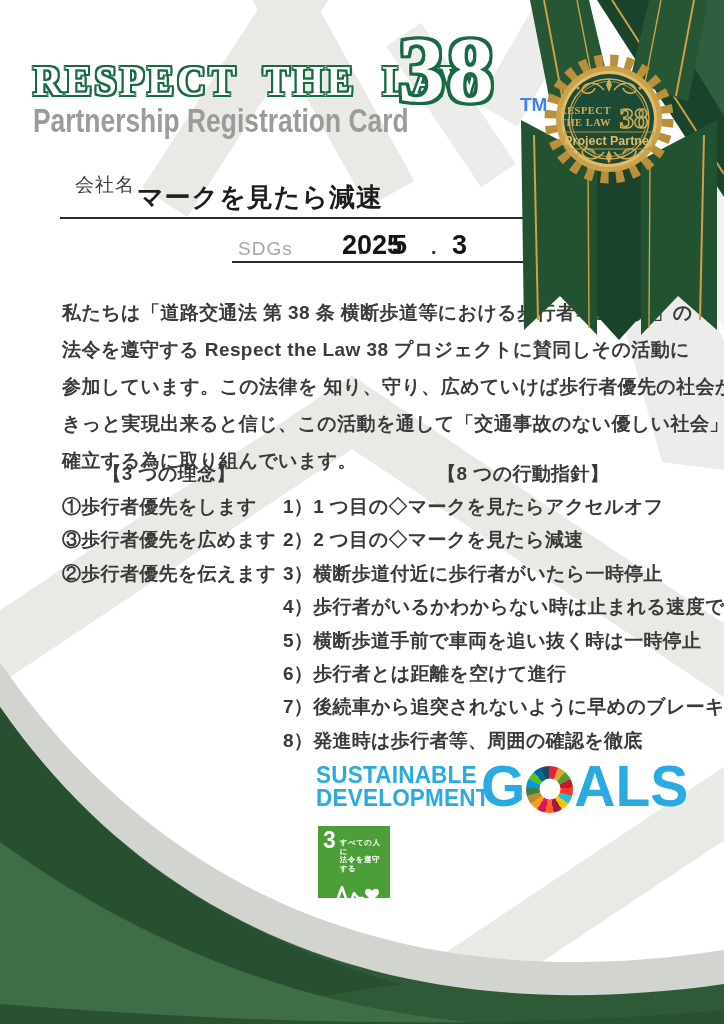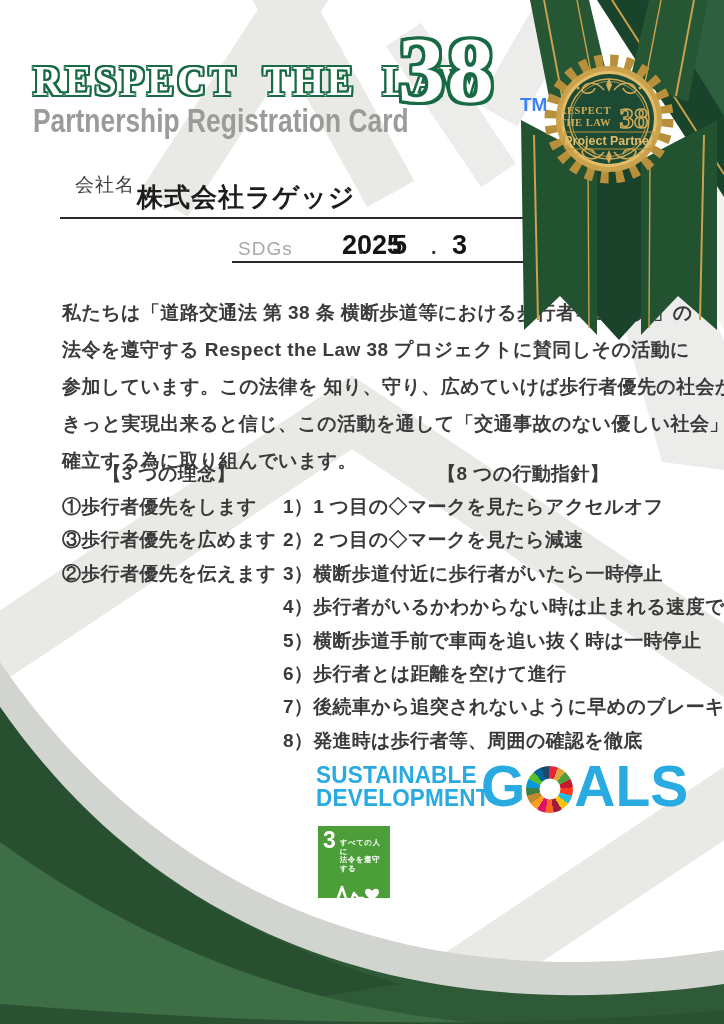--- a/index.html
+++ b/index.html
@@ -113,21 +113,21 @@
   </svg>
 
   <div class="content">
 
     <div class="abs title-main">RESPECT THE LAW</div>
     <div class="abs title-38">38</div>
     <div class="abs title-tm">TM</div>
     <div class="abs subtitle">Partnership Registration Card</div>
 
     <div class="abs company-label">会社名</div>
-    <div class="abs company-name">株式会社ラゲッジ</div>
+    <div class="abs company-name">マークを見たら減速</div>
     <div class="rule rule-company"></div>
 
     <div class="abs date-label">SDGs</div>
     <div class="abs date-num date-year">2025</div>
     <div class="abs date-dot1">.</div>
     <div class="abs date-num date-month">5</div>
     <div class="abs date-dot2">.</div>
     <div class="abs date-num date-day">3</div>
     <div class="rule rule-date"></div>
 

